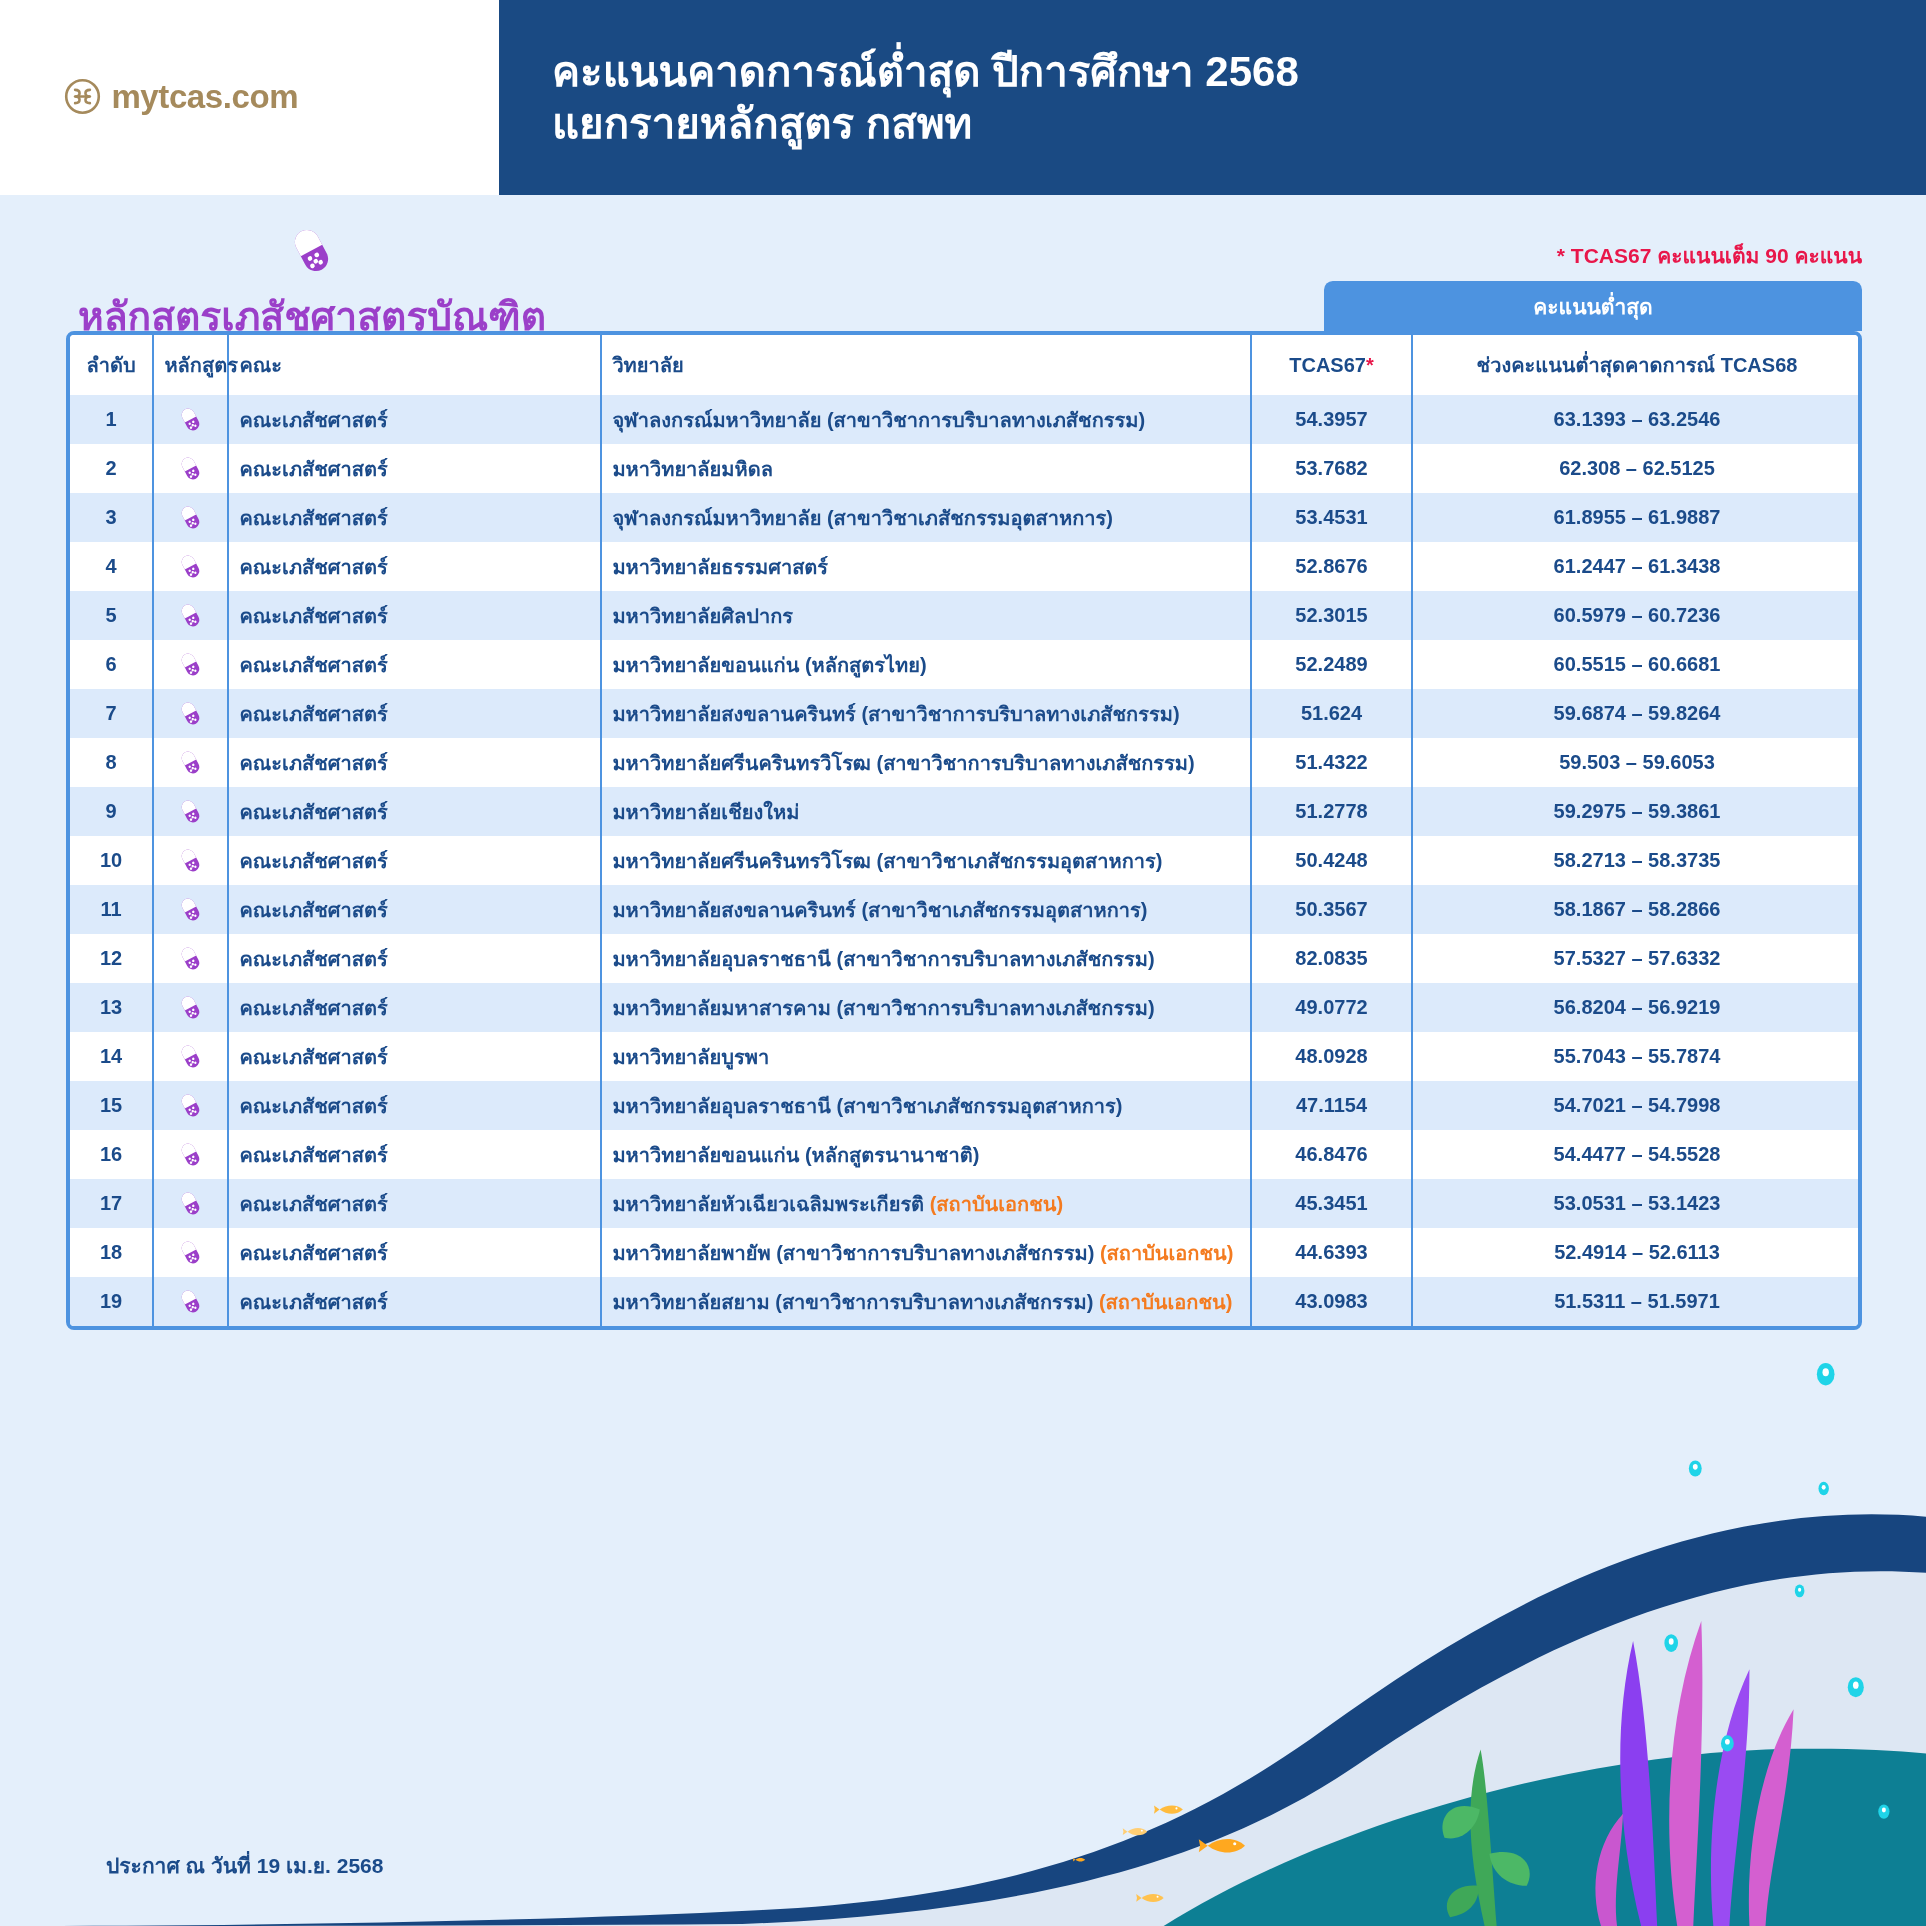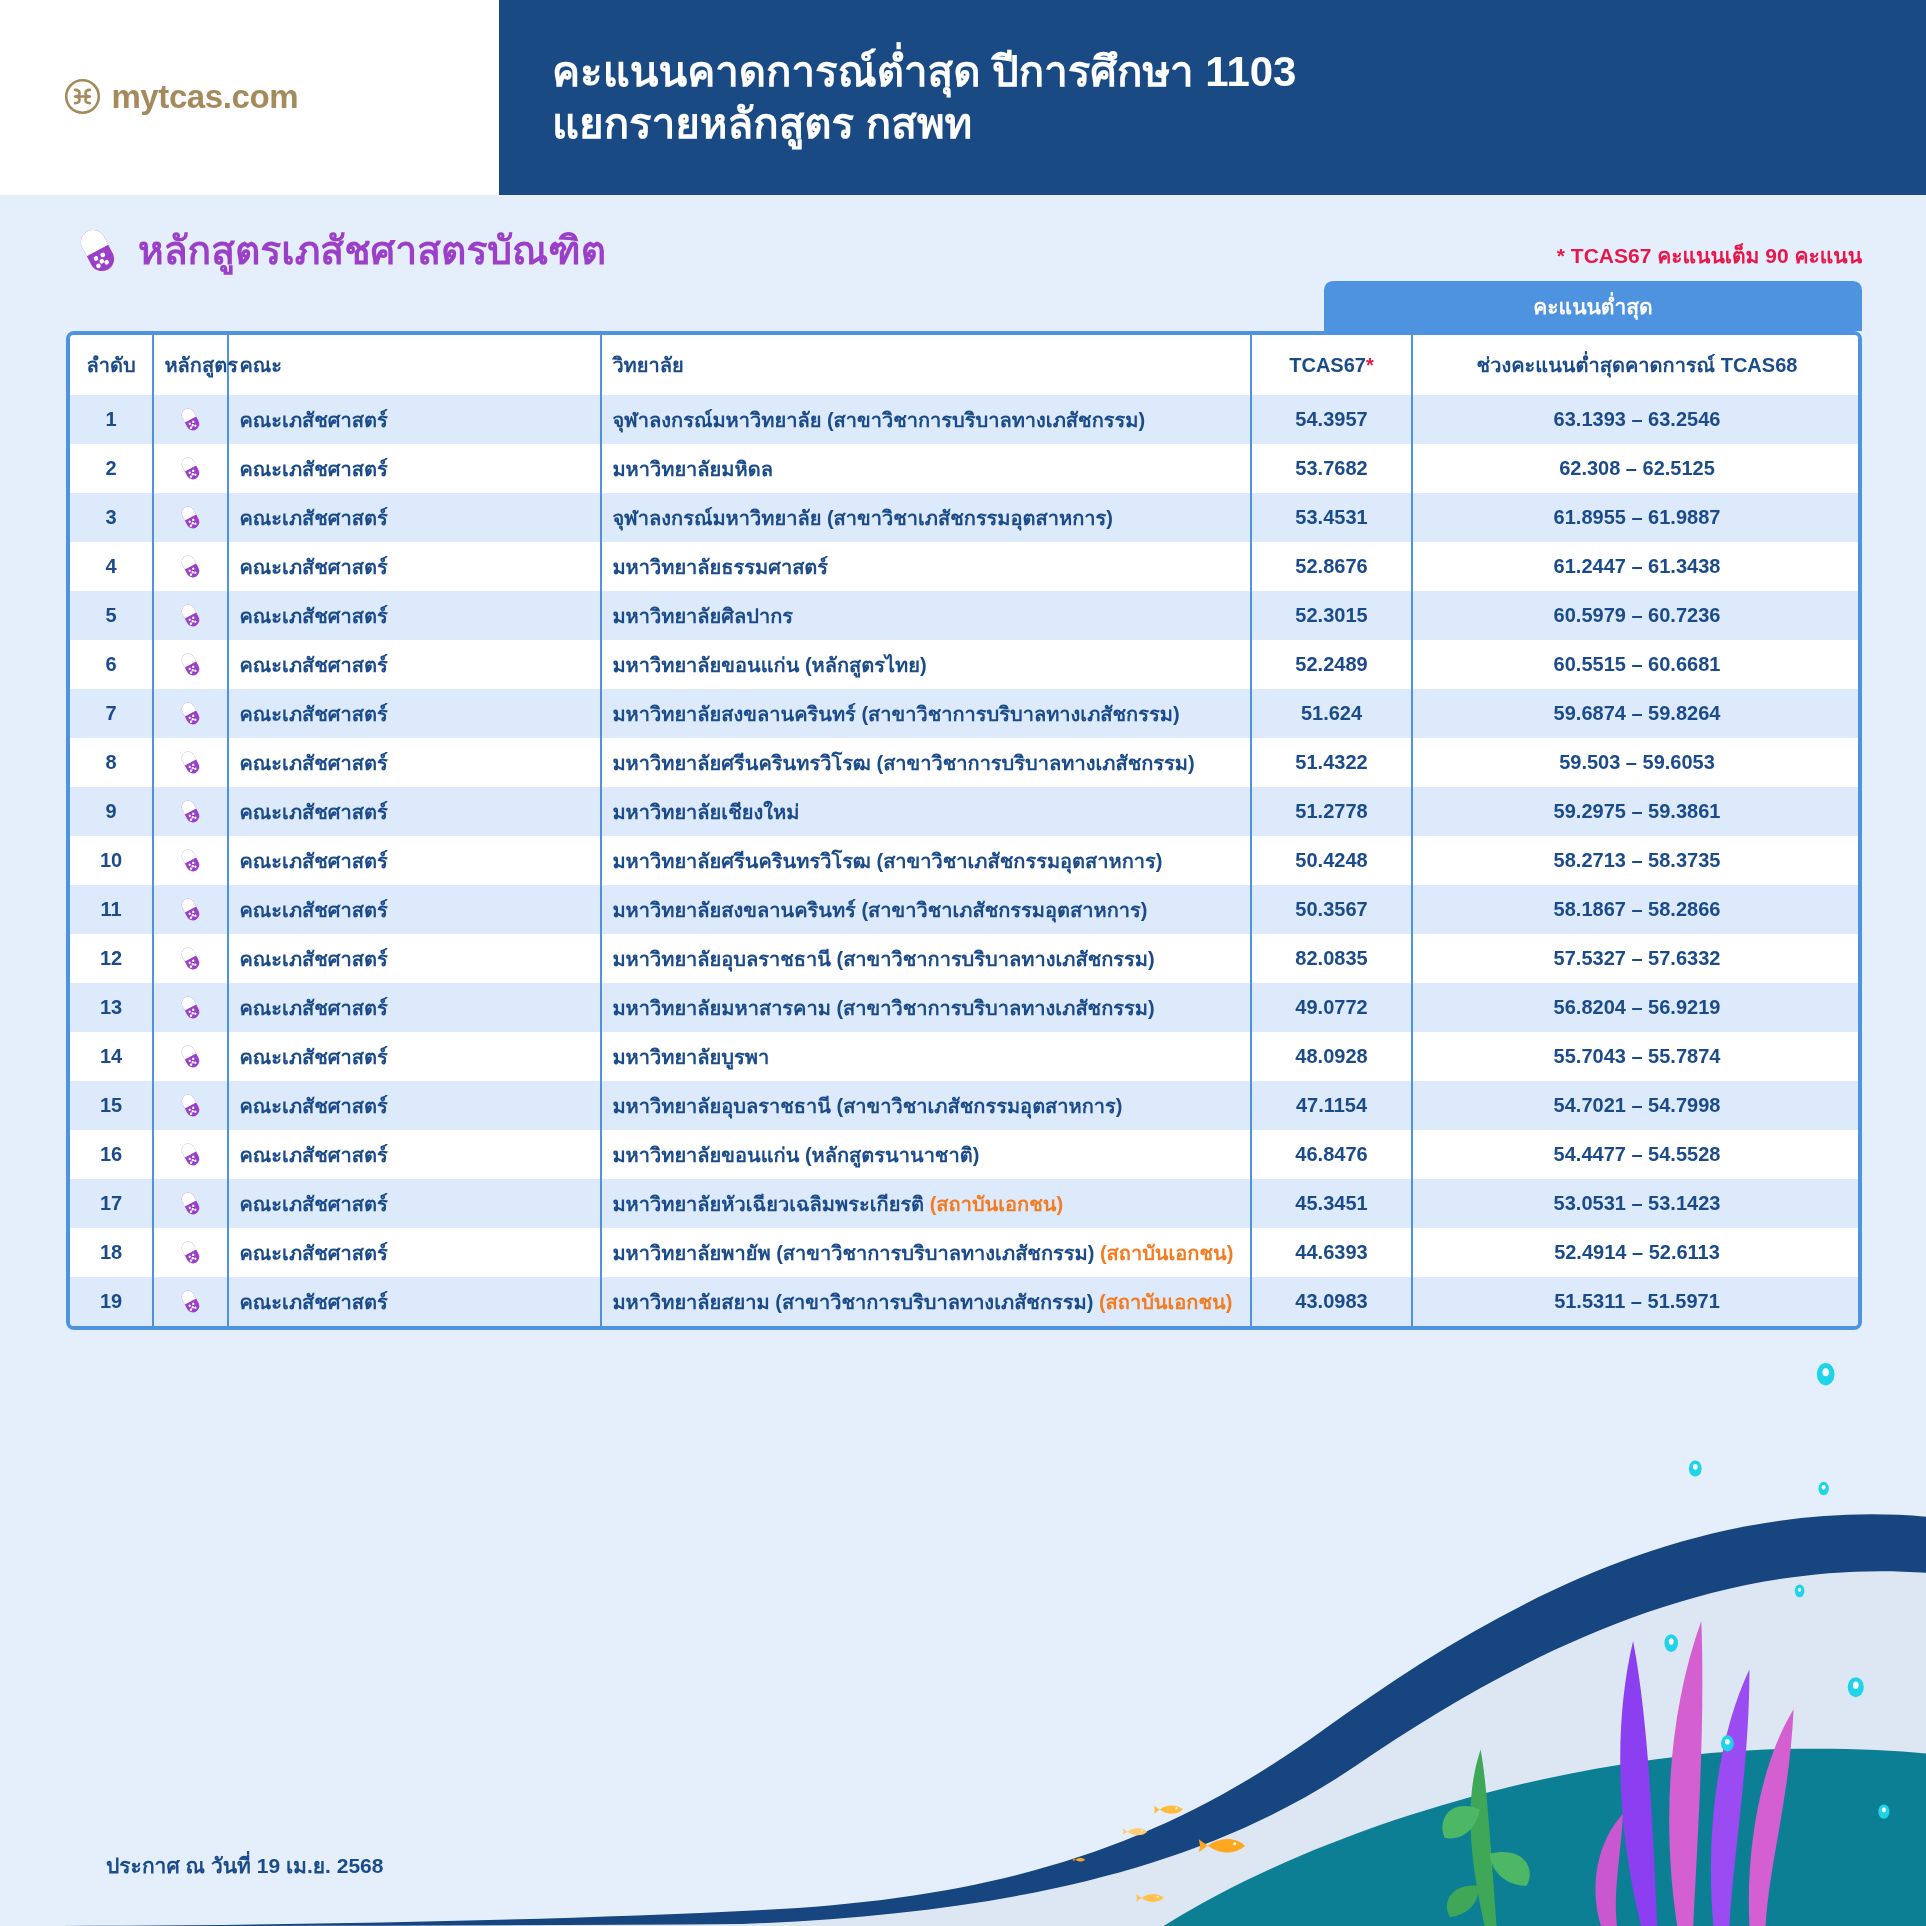--- a/index.html
+++ b/index.html
@@ -48,21 +48,21 @@
     line-height: 1.22; white-space: nowrap;
   }
   .header-title .line2 {
     color: #ffffff; font-size: 42px; font-weight: bold;
     line-height: 1.22; white-space: nowrap;
   }
 
   
   .subtitle-row {
     position: absolute; top: 225px; left: 78px;
-    display: flex; align-items: center; gap: 21px;
+    display: flex; align-items: center; gap: 21px; flex-direction: column;
   }
   .subtitle-icon { width: 39px; height: 51px; }
   .subtitle-text {
     font-size: 39px; font-weight: bold; color: #9b3fc9;
     line-height: 1; white-space: nowrap;
   }
   .note-right {
     position: absolute; top: 239px; right: 64px;
     font-size: 21px; font-weight: bold; color: #e8174a;
     white-space: nowrap;
@@ -151,21 +151,21 @@
         <circle cx="50" cy="50" r="44" fill="none" stroke="#a58a5c" stroke-width="7"></circle>
         <path d="M30 32 C46 32 46 50 30 50 C46 50 46 68 30 68" fill="none" stroke="#a58a5c" stroke-width="7" stroke-linecap="round"></path>
         <path d="M70 32 C54 32 54 50 70 50 C54 50 54 68 70 68" fill="none" stroke="#a58a5c" stroke-width="7" stroke-linecap="round"></path>
         <path d="M30 50 H70" stroke="#a58a5c" stroke-width="7" stroke-linecap="round"></path>
       </svg>
       <div class="mytcas-word">mytcas.com</div>
     </div>
   </div>
 
   <div class="header-title">
-    <div class="line1">คะแนนคาดการณ์ต่ำสุด ปีการศึกษา 1103</div>
+    <div class="line1">คะแนนคาดการณ์ต่ำสุด ปีการศึกษา 2568</div>
     <div class="line2">แยกรายหลักสูตร กสพท</div>
   </div>
 </div>
 
 <div class="subtitle-row">
   <svg class="subtitle-icon" viewBox="0 0 60 80">
     <g transform="rotate(-28 30 40)">
       <rect x="11" y="6" width="38" height="68" rx="19" fill="#9b3fc9"></rect>
       <path d="M30 40 A19 19 0 0 1 49 21 V25 A19 19 0 0 0 30 44 Z" fill="#ffffff" opacity="0"></path>
       <path d="M11 25 A19 19 0 0 1 49 25 V40 H11 Z" fill="#ffffff"></path>

